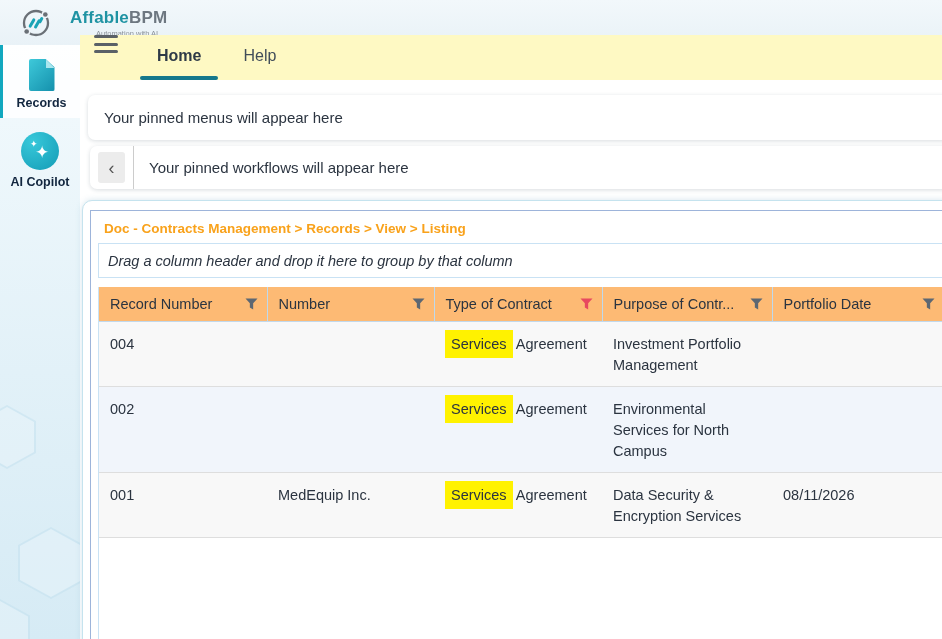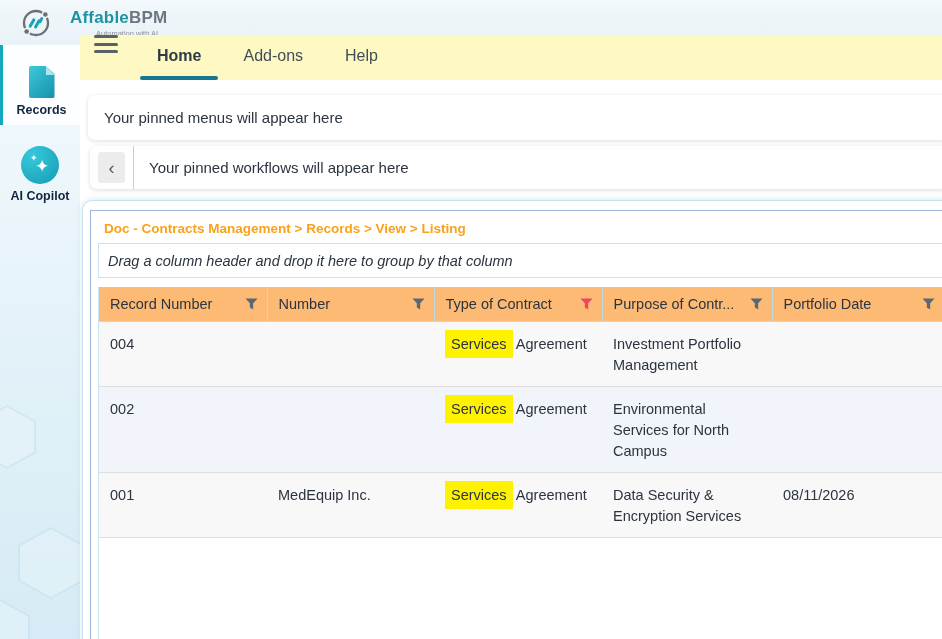--- a/index.html
+++ b/index.html
@@ -12,21 +12,21 @@
     display:flex;align-items:center;}
   .logo{display:flex;align-items:center;gap:18px;margin-left:20px;}
   .logo-text .name{font-size:17px;font-weight:bold;letter-spacing:.2px;}
   .name .primary{color:#1f93a3;}
   .name .secondary{color:#6d7780;}
   .tagline{font-size:7.5px;color:#8a9199;margin-top:1px;padding-left:26px;}
 
   
   .sidebar{position:absolute;left:0;top:45px;width:80px;height:594px;
     background:linear-gradient(180deg,#f3fafd 0%,#e2f1f8 55%,#d6ebf5 100%);overflow:hidden;}
-  .side-item{position:relative;padding:21px 0 8px;display:flex;flex-direction:column;
+  .side-item{position:relative;padding:14px 0 8px;display:flex;flex-direction:column;
     align-items:center;gap:5px;cursor:pointer;}
   .side-item.active{background:rgba(255,255,255,.85);border-left:3px solid #12a8bf;
     margin-left:0;padding-left:0;}
   .side-item .label{font-size:12.5px;font-weight:600;color:#12263f;}
   .doc-icon{position:relative;width:26px;height:32px;
     background:linear-gradient(135deg,#3ec9da,#1490ac);
     clip-path:polygon(0 0,66% 0,100% 26%,100% 100%,0 100%);border-radius:2px;}
   .doc-fold{position:absolute;top:0;right:0;width:9px;height:9px;
     background:#a9e6ee;clip-path:polygon(0 0,0 100%,100% 100%);}
   .copilot-icon{width:38px;height:38px;border-radius:50%;
@@ -140,21 +140,20 @@
       </div>
   </aside>
 
   <nav class="tabbar">
     <button class="hamburger">
         <i></i>
         <i></i>
         <i></i>
       </button>
     <div class="tab active">Home</div>
-    <div class="tab">Add-ons</div>
     <div class="tab">Help</div>
   </nav>
 
   <div class="pinned-menus card">
     <span>Your pinned menus will appear here</span>
   </div>
 
   <div class="pinned-workflows card">
     <button class="collapse-btn">‹</button>
     <div class="vdiv"></div>

